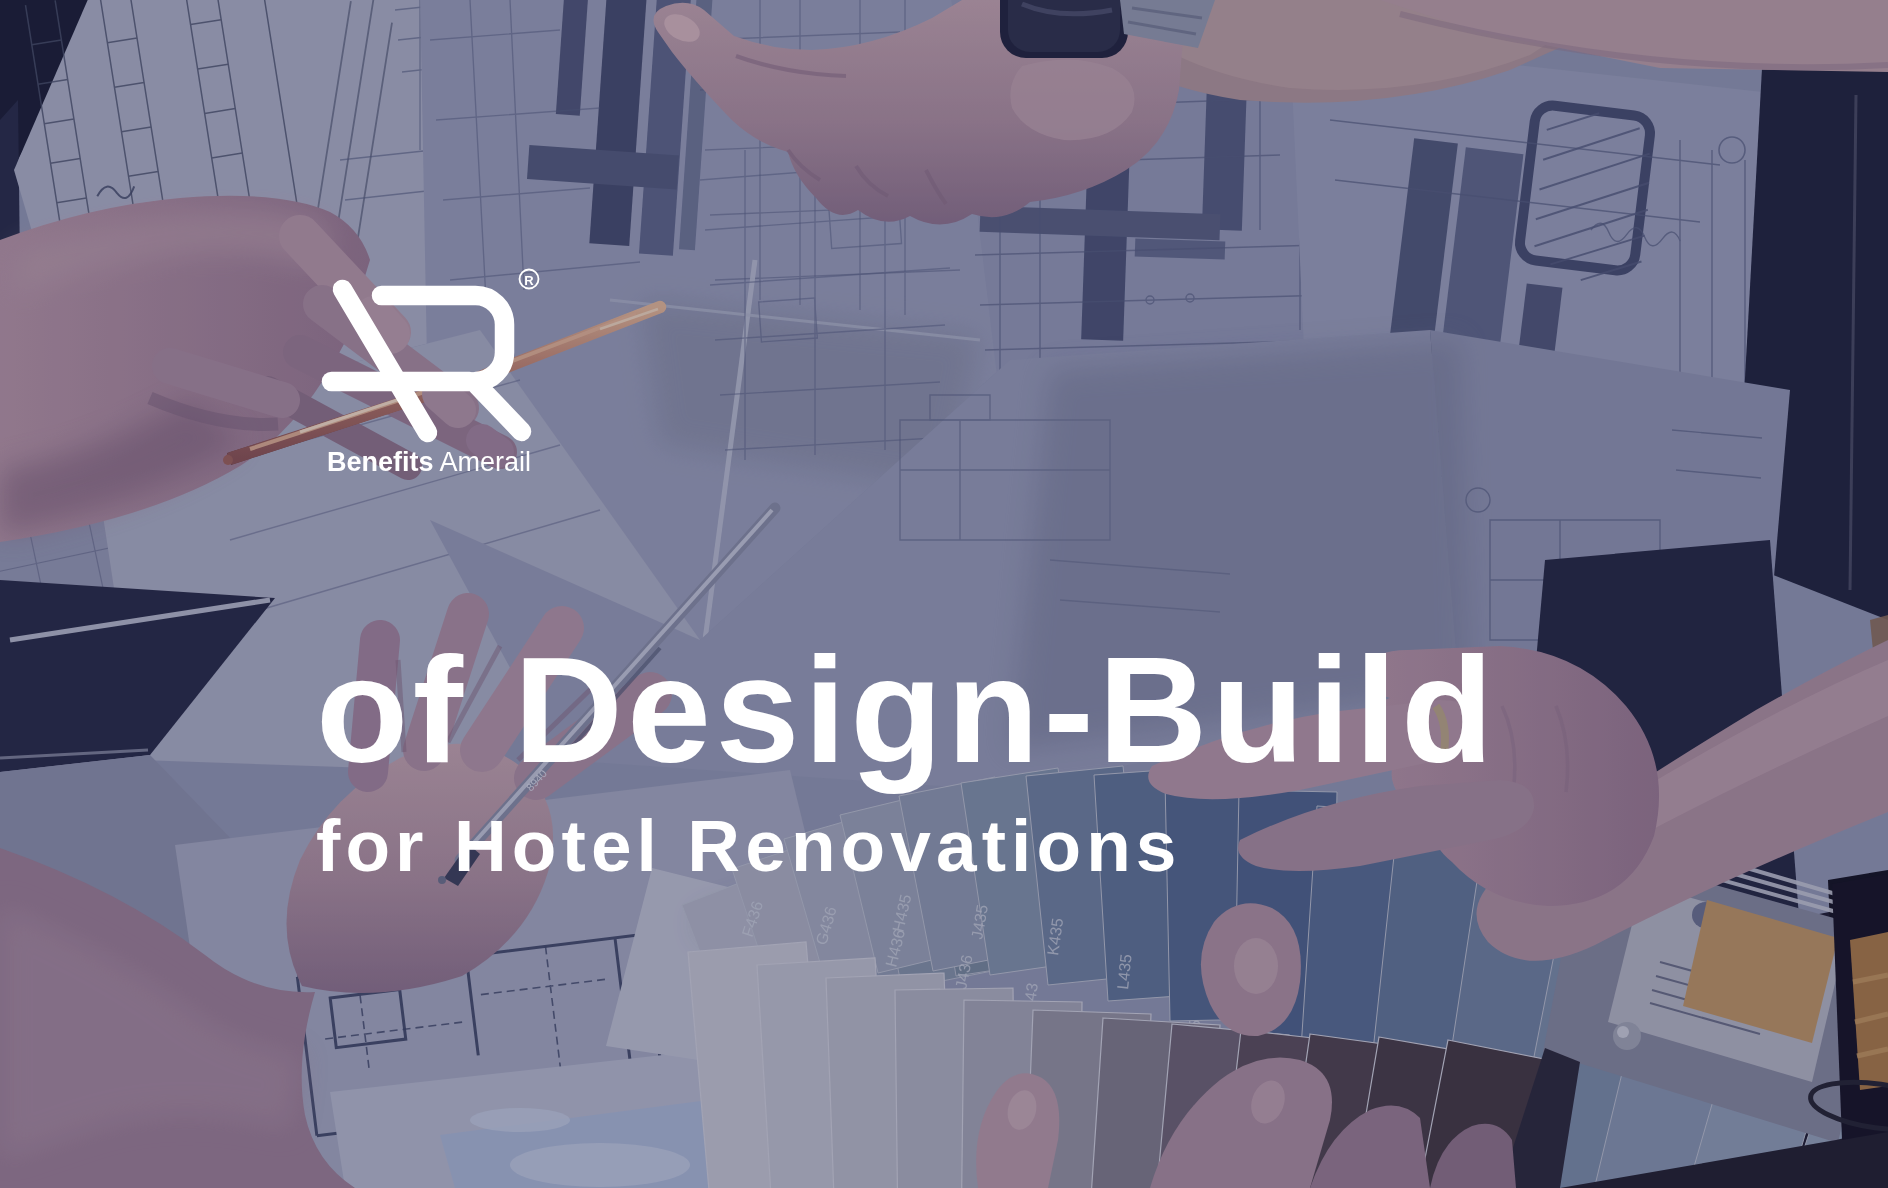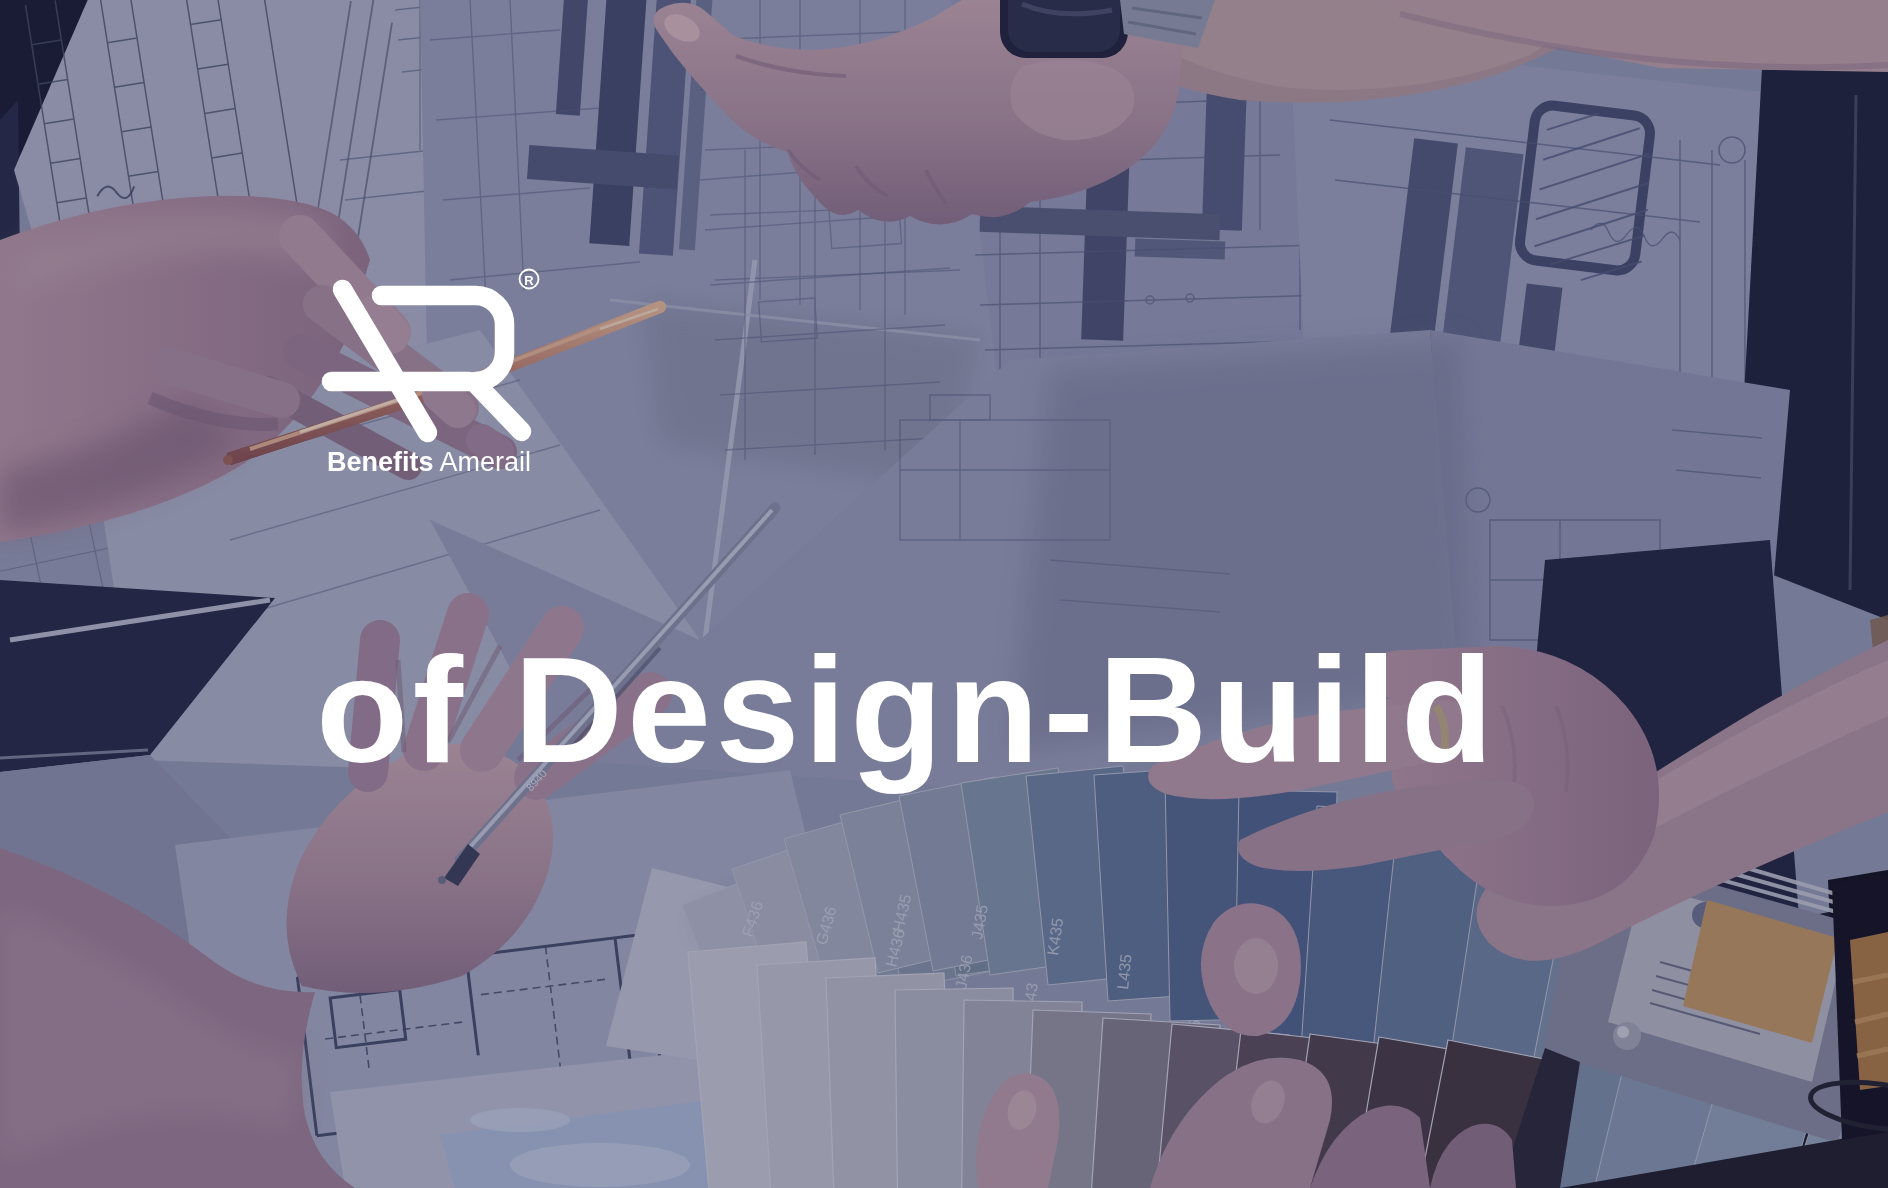--- a/index.html
+++ b/index.html
@@ -445,15 +445,16 @@
 <path d="M482,384 L526,430"></path>
 </g>
 
 <circle cx="529" cy="279" r="9.5" fill="none" stroke="#ffffff" stroke-width="1.8"></circle>
 <text x="529" y="284.5" font-family="Liberation Sans,sans-serif" font-size="13" font-weight="bold" fill="#ffffff" text-anchor="middle">R</text>
 </svg>
 
 
 <div class="t2">of Design-Build</div>
 
+<div class="t3">for Hotel Renovations</div>
 
 <div class="brand"><b>Benefits</b> <span>Amerail</span></div>
 </div>
 
 </body></html>

